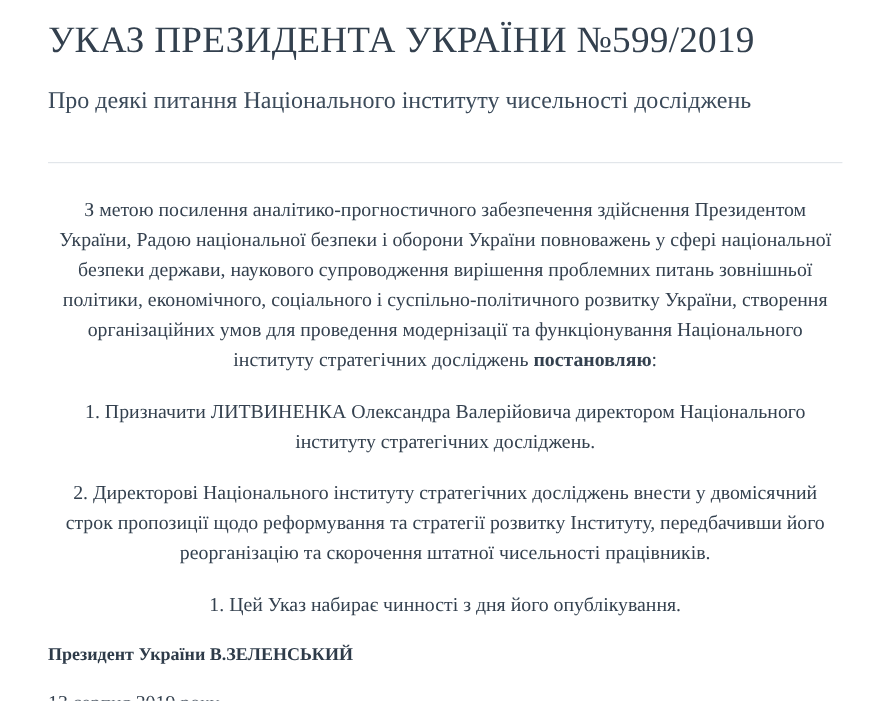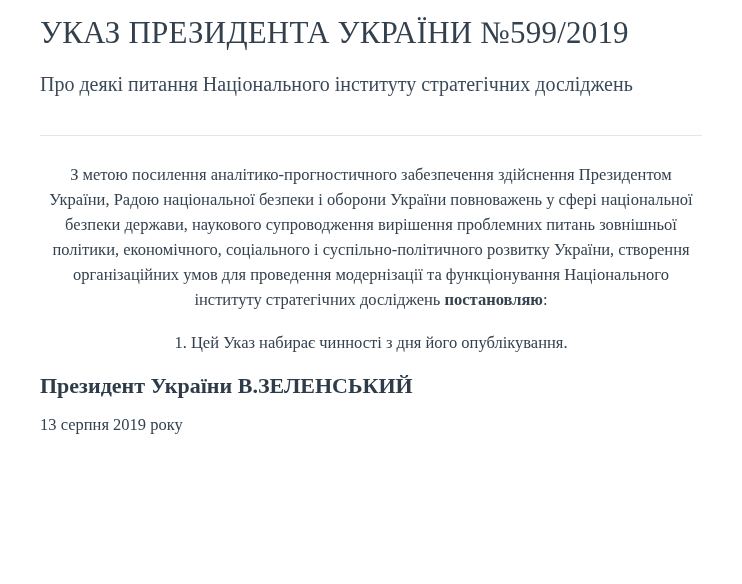--- a/index.html
+++ b/index.html
@@ -60,50 +60,52 @@
     max-width: 668px;
   }
   p.para:last-child {
     margin-bottom: 0;
   }
   .bold {
     font-weight: bold;
   }
   .signature {
     font-family: "Liberation Serif", serif;
-    font-size: 22px;
+    font-size: 15px;
     line-height: 25px;
     font-weight: bold;
     color: #2e3b49;
     margin: 0 0 14px 0;
   }
   .docdate {
     font-family: "Liberation Serif", serif;
     font-size: 16.5px;
     line-height: 25px;
     color: #34414f;
     margin: 0;
   }
 </style>
 </head>
 <body>
 
 <div class="page">
 
   <h1 class="doc-title">УКАЗ ПРЕЗИДЕНТА УКРАЇНИ №599/2019</h1>
 
-  <h2 class="doc-subtitle">Про деякі питання Національного інституту стратегічних досліджень</h2>
+  <h2 class="doc-subtitle">Про деякі питання Національного інституту чисельності досліджень</h2>
 
   <div class="divider"></div>
 
   <div class="body-area">
 
     <p class="para"><span>З метою посилення аналітико-прогностичного забезпечення здійснення Президентом України, Радою національної безпеки і оборони України повноважень у сфері національної безпеки держави, наукового супроводження вирішення проблемних питань зовнішньої політики, економічного, соціального і суспільно-політичного розвитку України, створення організаційних умов для проведення модернізації та функціонування Національного інституту стратегічних досліджень </span><span class="bold">постановляю</span><span>:</span></p>
 
+    <p class="para"><span>1. Призначити ЛИТВИНЕНКА Олександра Валерійовича директором Національного інституту стратегічних досліджень.</span></p>
 
+    <p class="para"><span>2. Директорові Національного інституту стратегічних досліджень внести у двомісячний строк пропозиції щодо реформування та стратегії розвитку Інституту, передбачивши його реорганізацію та скорочення штатної чисельності працівників.</span></p>
 
     <p class="para"><span>1. Цей Указ набирає чинності з дня його опублікування.</span></p>
 
     <p class="signature">Президент України В.ЗЕЛЕНСЬКИЙ</p>
 
     <p class="docdate">13 серпня 2019 року</p>
 
   </div>
 
 </div>

